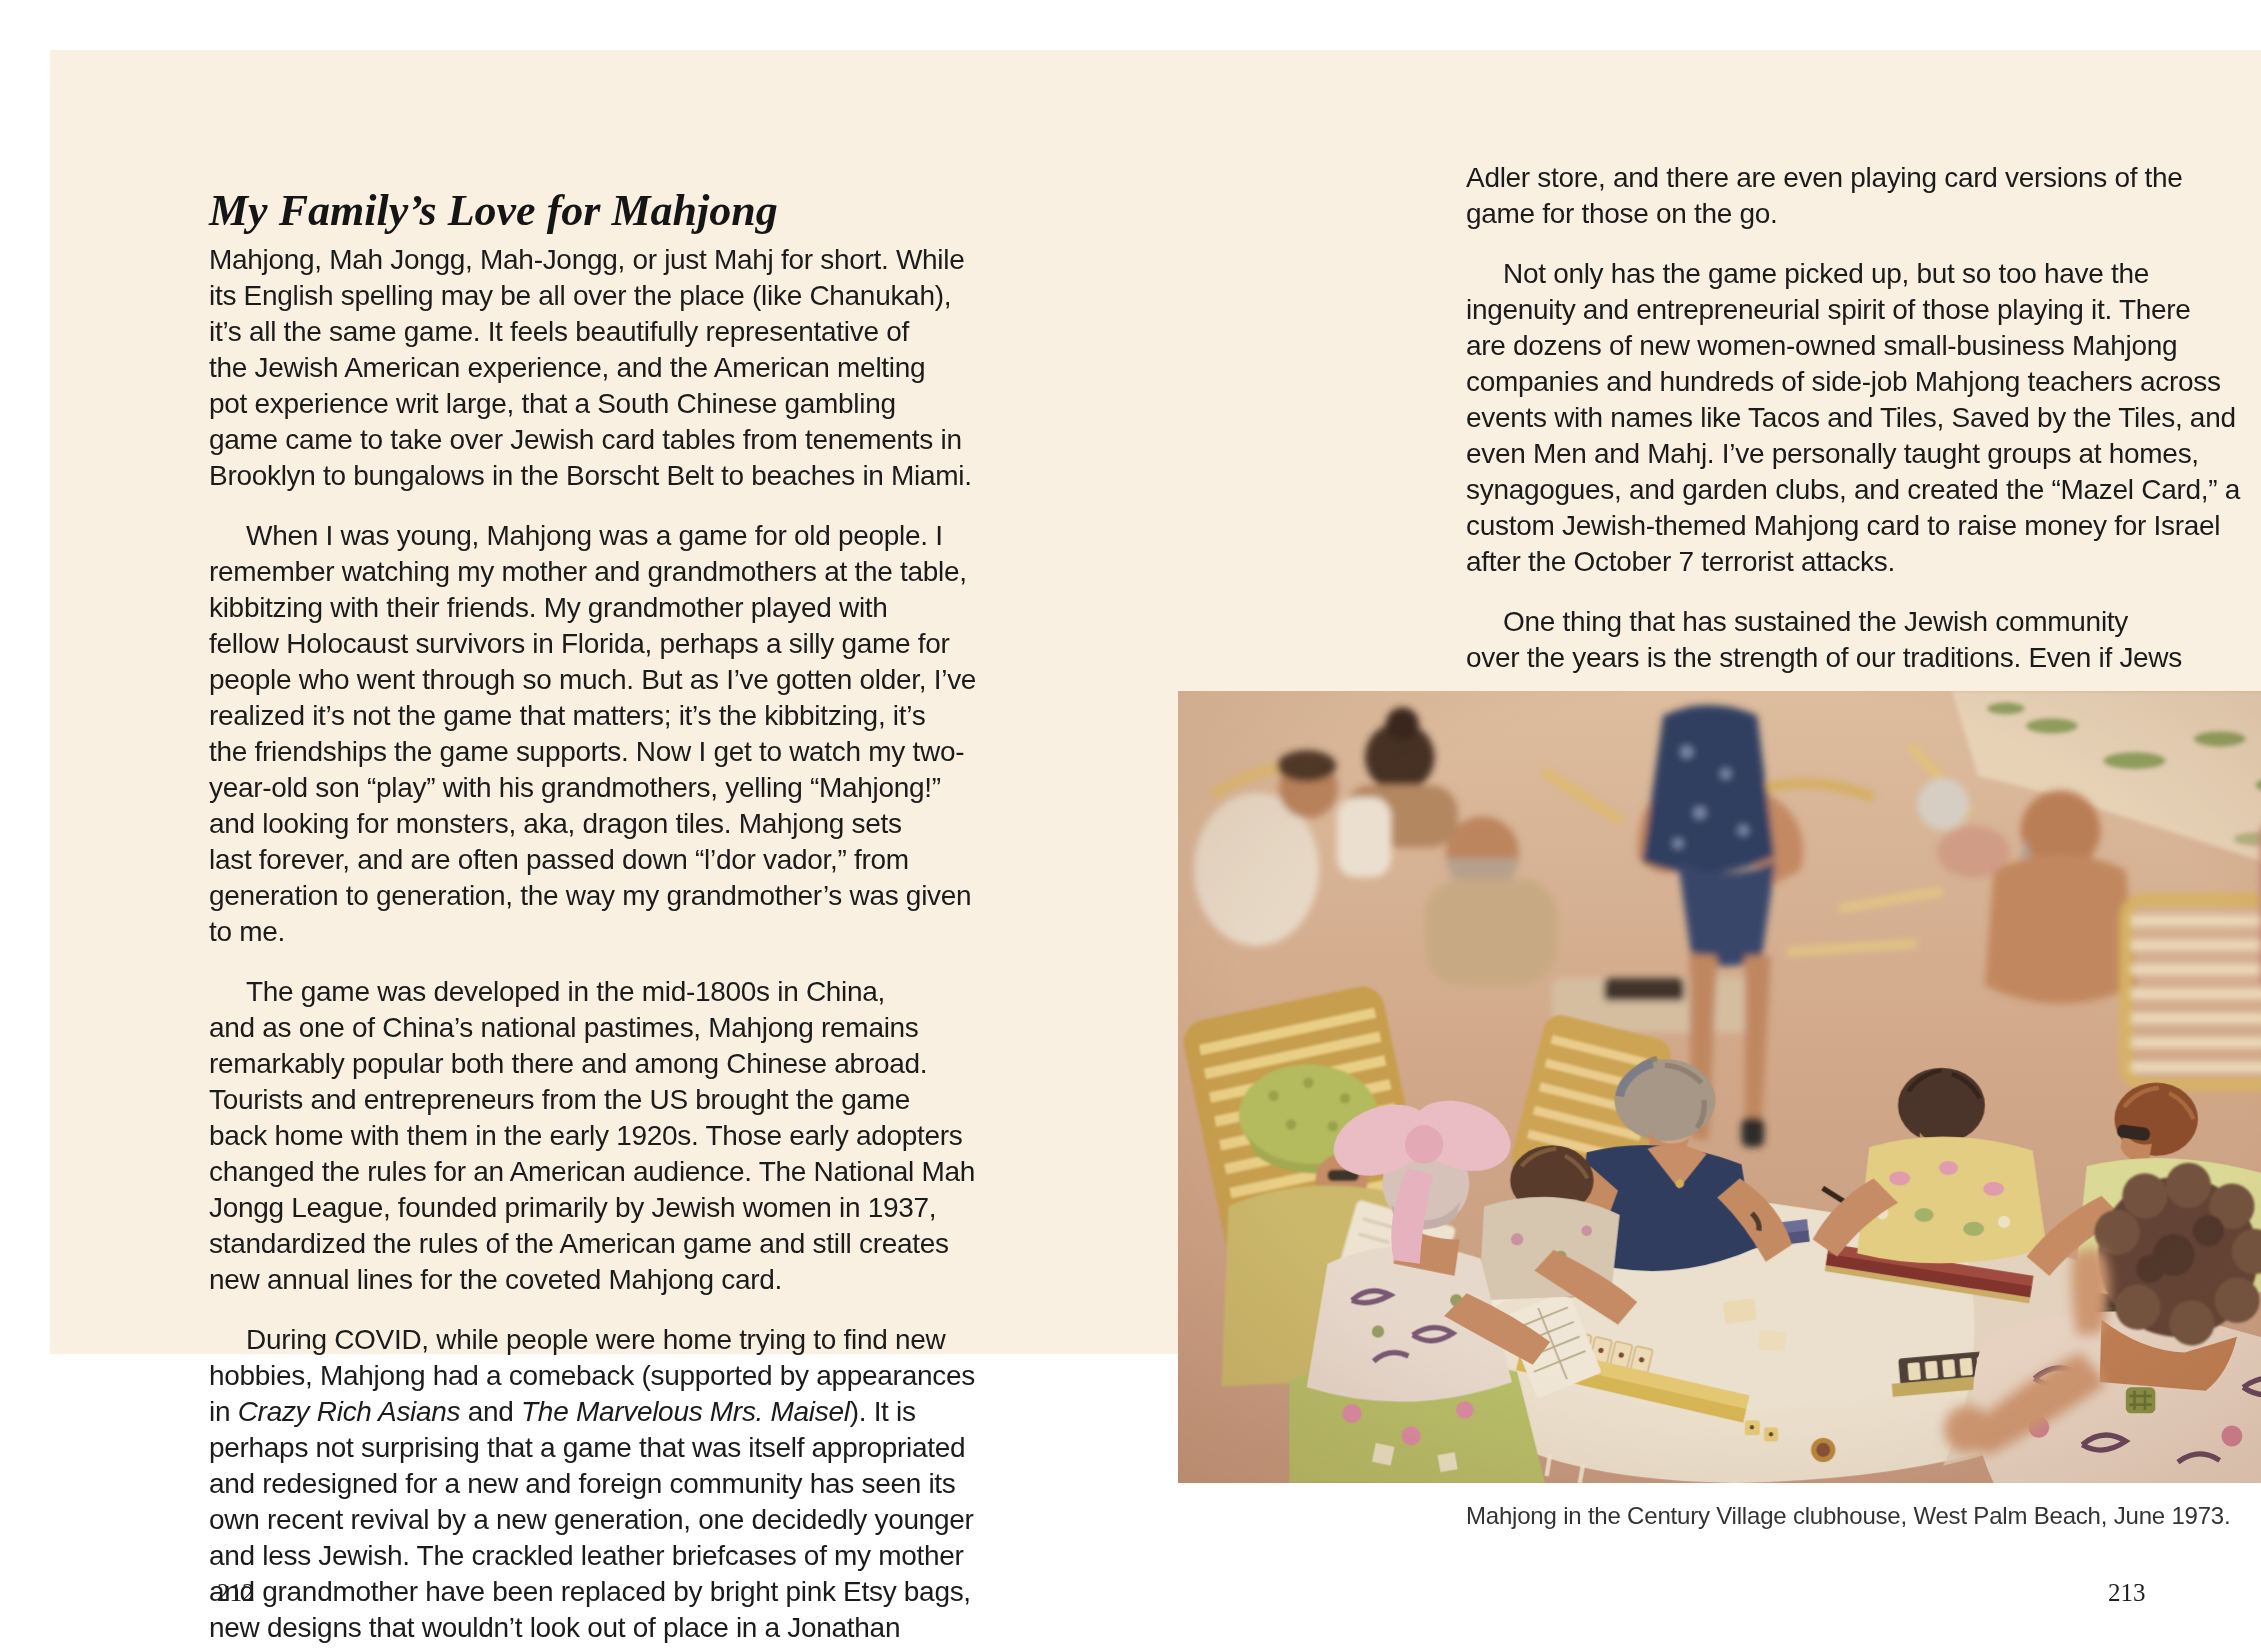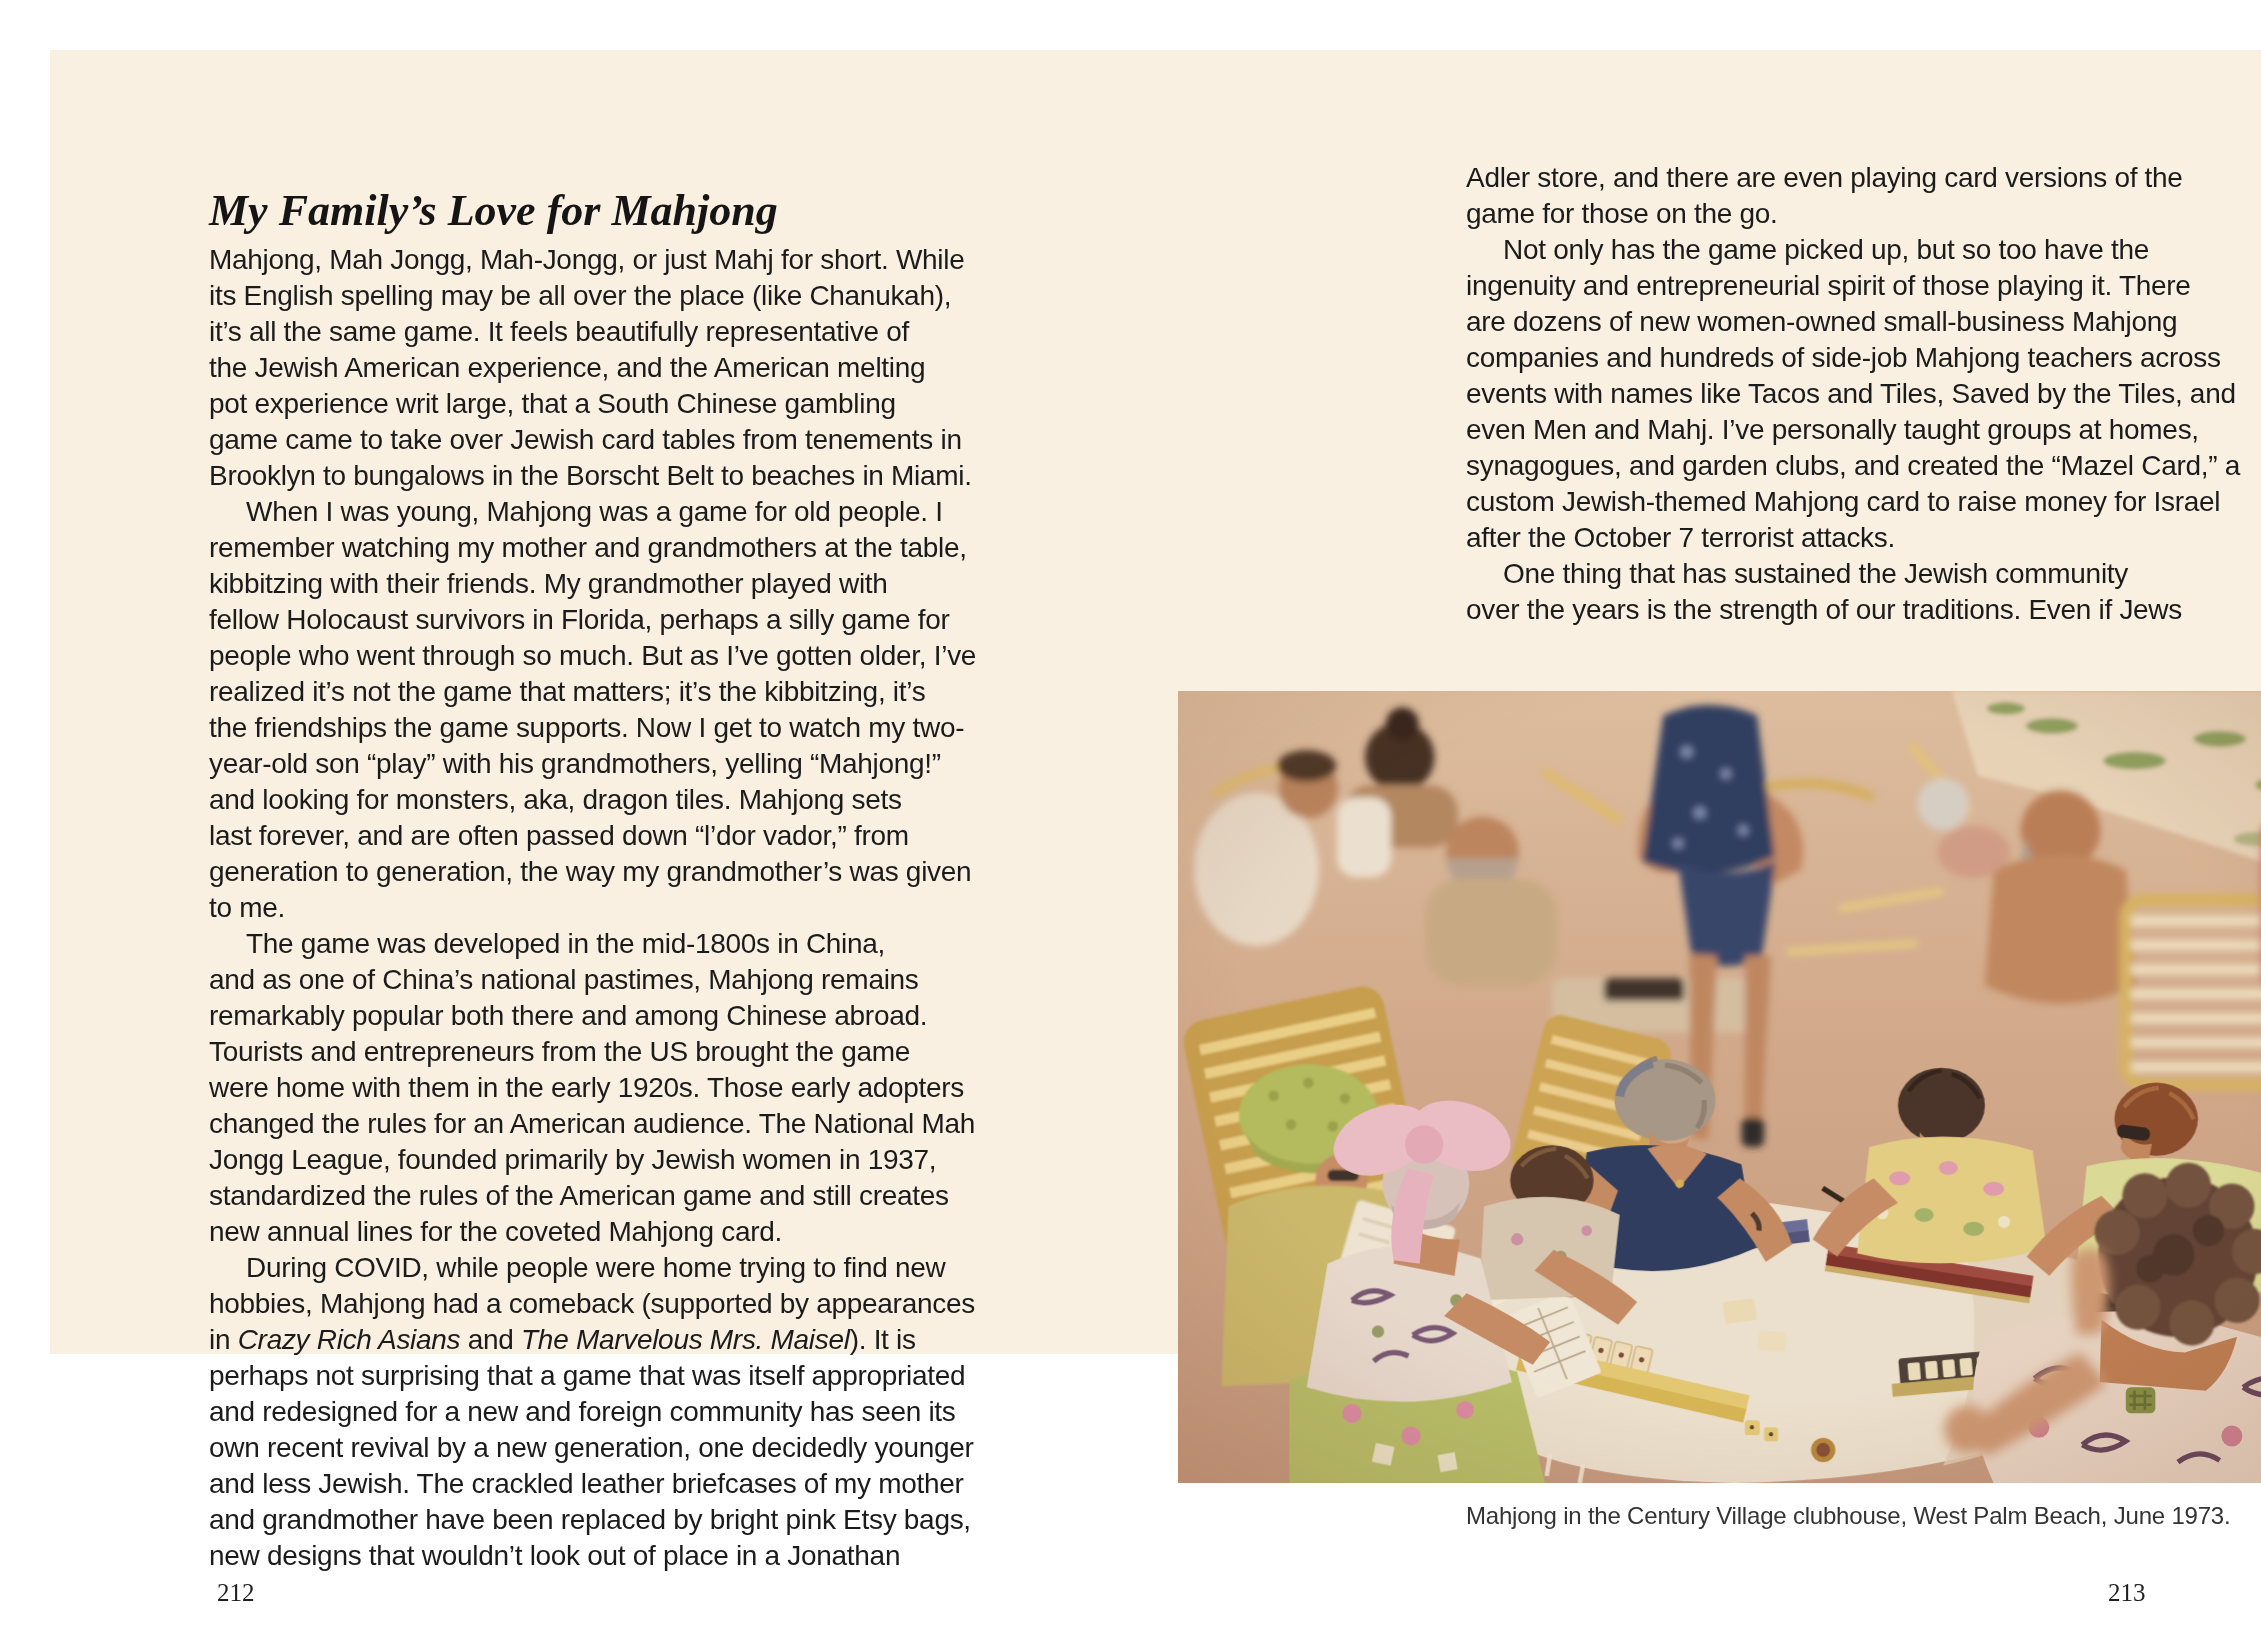--- a/index.html
+++ b/index.html
@@ -9,21 +9,21 @@
   }
   .spread{position:absolute;left:50px;top:50px;width:2212px;height:1304px;background:#f9f0e2;}
   .title{
     position:absolute;left:159px;top:106px;
     font-family:"Liberation Serif",serif;font-style:italic;font-weight:600;
     font-size:44px;color:#151515;letter-spacing:0px;white-space:pre;
   }
   .col{position:absolute;color:#1b1b1b;font-size:28px;line-height:36px;letter-spacing:-0.3px;}
   .col .line{display:block;white-space:pre;}
   .col .para{margin:0;padding:0;}
-  .col .para.indent .line:first-child{text-indent:37px;}
+  .col .para.indent .line:first-child{text-indent:37px;margin-top:24px;}
   .col i{font-style:italic;}
   .col-left{left:159px;top:192px;width:704px;}
   .col-right{left:1416px;top:110px;width:696px;}
   .photo{
     position:absolute;left:1128px;top:641px;width:1133px;height:792px;
     background:#d8b99c;overflow:hidden;
   }
   .photo svg{display:block;width:100%;height:100%;}
   .caption{position:absolute;left:1416px;top:1452px;font-size:24px;color:#333;letter-spacing:-0.2px;white-space:pre;}
   .pagenum{position:absolute;top:1529px;font-family:"Liberation Serif",serif;font-size:25px;color:#1f1f1f;}
@@ -59,21 +59,21 @@
         <span class="line"><span>and looking for monsters, aka, dragon tiles. Mahjong sets</span></span>
         <span class="line"><span>last forever, and are often passed down “l’dor vador,” from</span></span>
         <span class="line"><span>generation to generation, the way my grandmother’s was given</span></span>
         <span class="line"><span>to me.</span></span>
       </p>
       <p class="para indent">
         <span class="line"><span>The game was developed in the mid-1800s in China,</span></span>
         <span class="line"><span>and as one of China’s national pastimes, Mahjong remains</span></span>
         <span class="line"><span>remarkably popular both there and among Chinese abroad.</span></span>
         <span class="line"><span>Tourists and entrepreneurs from the US brought the game</span></span>
-        <span class="line"><span>were home with them in the early 1920s. Those early adopters</span></span>
+        <span class="line"><span>back home with them in the early 1920s. Those early adopters</span></span>
         <span class="line"><span>changed the rules for an American audience. The National Mah</span></span>
         <span class="line"><span>Jongg League, founded primarily by Jewish women in 1937,</span></span>
         <span class="line"><span>standardized the rules of the American game and still creates</span></span>
         <span class="line"><span>new annual lines for the coveted Mahjong card.</span></span>
       </p>
       <p class="para indent">
         <span class="line"><span>During COVID, while people were home trying to find new</span></span>
         <span class="line"><span>hobbies, Mahjong had a comeback (supported by appearances</span></span>
         <span class="line"><span>in </span><i>Crazy Rich Asians</i><span> and </span><i>The Marvelous Mrs. Maisel</i><span>). It is</span></span>
         <span class="line"><span>perhaps not surprising that a game that was itself appropriated</span></span>

